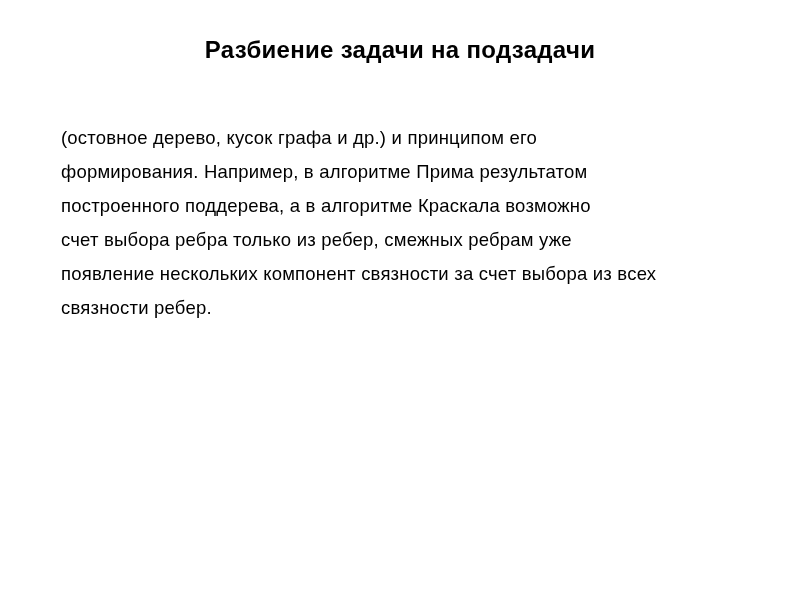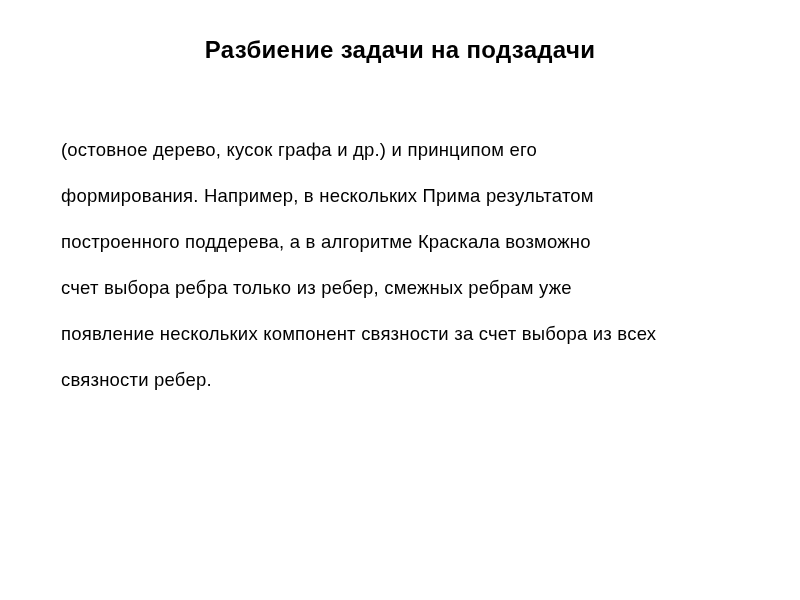--- a/index.html
+++ b/index.html
@@ -37,40 +37,39 @@
       font-size: 18.5px;
       line-height: 34px;
       letter-spacing: 0.2px;
     }
     .body .line {
       white-space: nowrap;
       display: block;
     }
     .body .line.indent {
       padding-left: 28px;
-      margin-top: 12px;
     }
     .page-number {
       position: absolute;
       left: 726px;
       top: 556px;
       font-size: 16px;
       line-height: 24px;
       margin-top: 45px;
     }
   </style>
 </head>
 <body>
 
 <div class="slide">
   <div class="title">Разбиение задачи на подзадачи</div>
 
   <div class="body">
     <span class="line indent">(остовное дерево, кусок графа и др.) и принципом его</span>
-    <span class="line indent">формирования. Например, в нескольких Прима результатом</span>
+    <span class="line indent">формирования. Например, в алгоритме Прима результатом</span>
     <span class="line indent">построенного поддерева, а в алгоритме Краскала возможно</span>
     <span class="line indent">счет выбора ребра только из ребер, смежных ребрам уже</span>
     <span class="line indent">появление нескольких компонент связности за счет выбора из всех</span>
     <span class="line indent">связности ребер.</span>
   </div>
 
   <div class="page-number">33</div>
 </div>
 
 </body></html>

